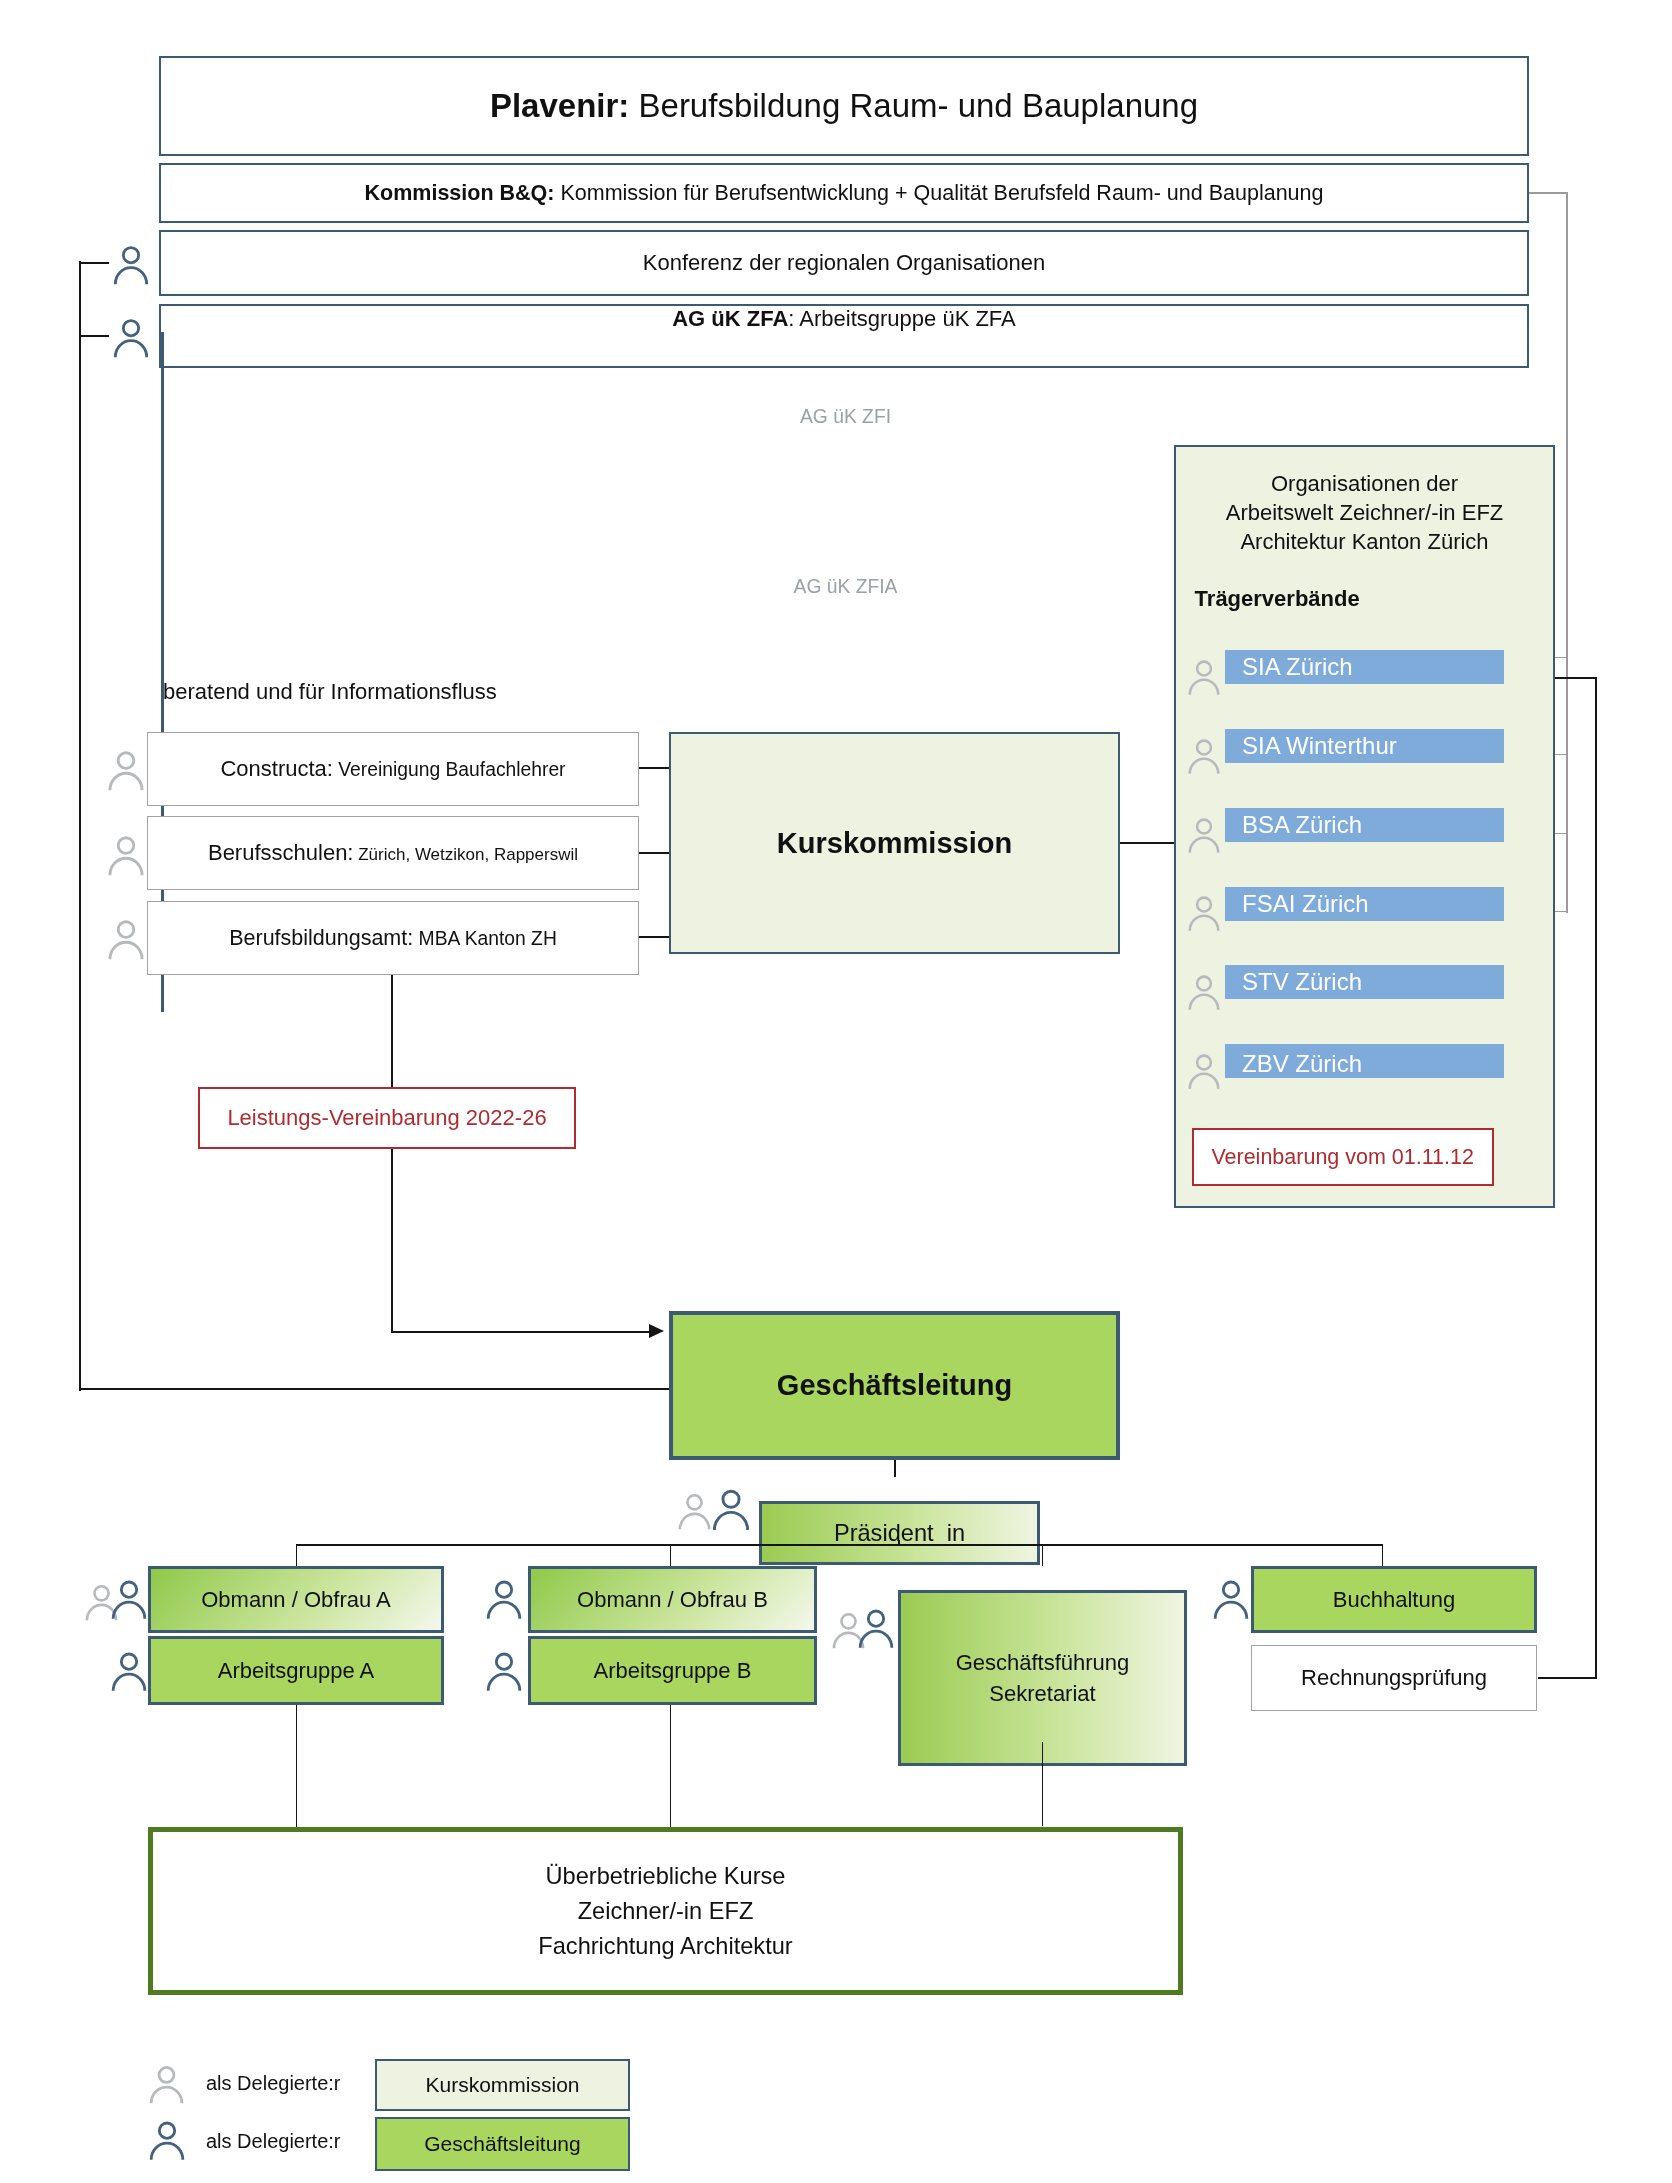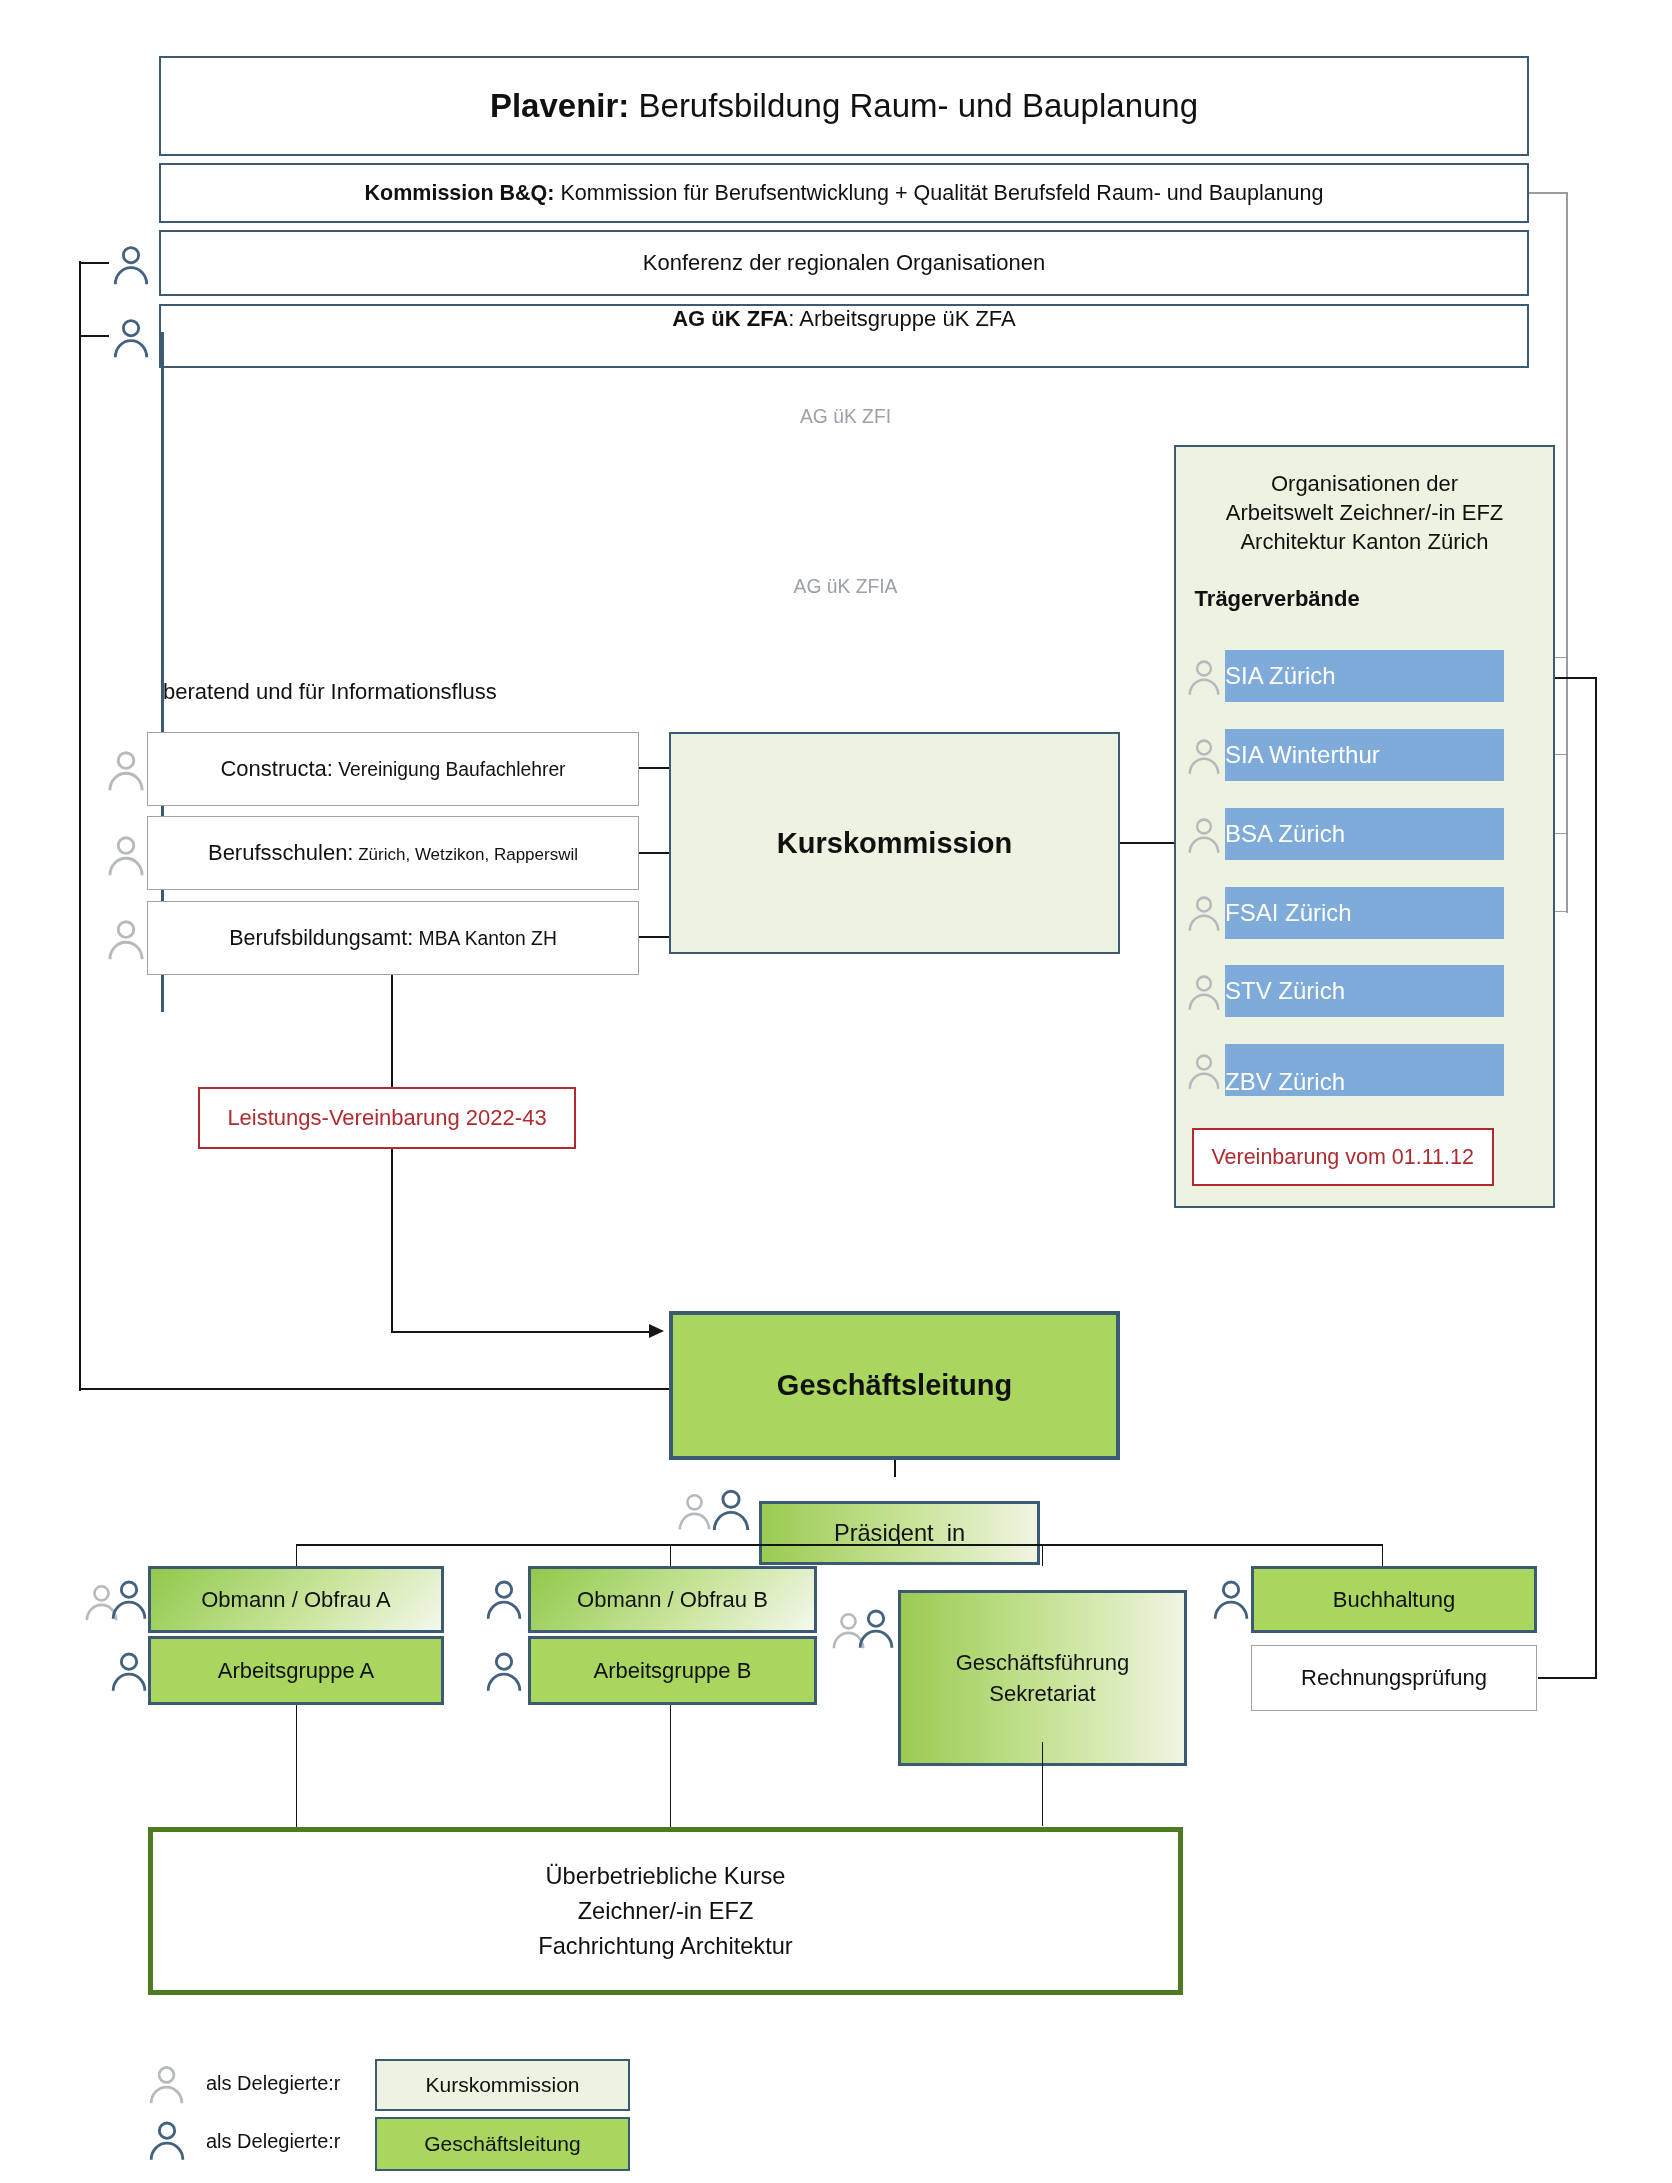--- a/index.html
+++ b/index.html
@@ -16,22 +16,22 @@
   .grad-d{background:linear-gradient(135deg,#8fc94a 0%, #c9e49a 55%, #f4f8ec 100%);}
   .hline{background:#151515;height:2.1px;}
   .vline{background:#151515;width:2.1px;}
   .gline{background:#9b9b9b;}
   .gray-border{border:1.4px solid #a2a2a2;background:#fff;}
 
   .picon{position:absolute;}
   .picon svg{width:100%;height:100%;display:block;}
   .picon circle,.picon path{fill:none;stroke-width:1.7px;}
 
-  .bar{position:absolute;left:49px;width:279px;height:52px;background:#7fabda;color:#fff;
-       font-size:24px;display:flex;align-items:center;box-sizing:border-box;}
+  .bar{position:absolute;left:49px;width:279px;height:34px;background:#7fabda;color:#fff;
+       font-size:24px;display:flex;align-items:center;padding-left:17px;box-sizing:border-box;}
   .tab{flex:0 0 170px;border-left:3.6px solid #3d5a73;display:flex;align-items:center;justify-content:center;
        color:#9aa1a8;font-size:19.3px;}
   .redbox{border:2.1px solid #b02b30;color:#b02b30;background:#fff;}
 </style>
 </head>
 <body>
 
 <div id="canvas">
 
   <div class="abs b-navy center" style="left:159px;top:56px;width:1370px;height:100px;font-size:33px;">
@@ -209,21 +209,21 @@
         </svg>
       </span>
 
     <div class="redbox center" style="position:absolute;left:15.7px;top:681px;width:298px;height:54px;font-size:21.5px;">
       <span>Vereinbarung vom 01.11.12</span>
     </div>
   </div>
 
   <div class="abs vline" style="left:391px;top:975px;height:358px;z-index:1;"></div>
   <div class="abs redbox center" style="left:198px;top:1087px;width:378px;height:62px;font-size:22px;z-index:2;">
-    <span>Leistungs-Vereinbarung 2022-43</span>
+    <span>Leistungs-Vereinbarung 2022-26</span>
   </div>
   <div class="abs hline" style="left:391px;top:1331px;width:259px;"></div>
   <div class="abs" style="left:649px;top:1324px;width:0;height:0;border-left:15.7px solid #151515;border-top:7.2px solid transparent;border-bottom:7.2px solid transparent;"></div>
 
   <div class="abs b-navy6 bg-green center" style="left:669px;top:1311px;width:451px;height:149px;font-size:29px;font-weight:bold;">
     <div>Geschäftsleitung</div>
   </div>
 
   <div class="abs vline" style="left:894px;top:1460px;height:17px;"></div>
 

